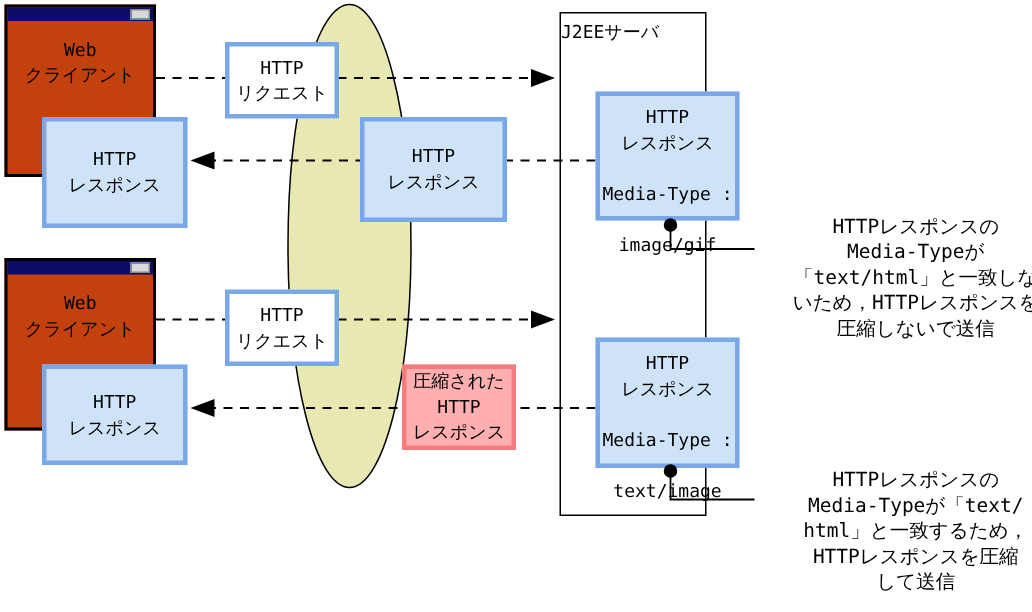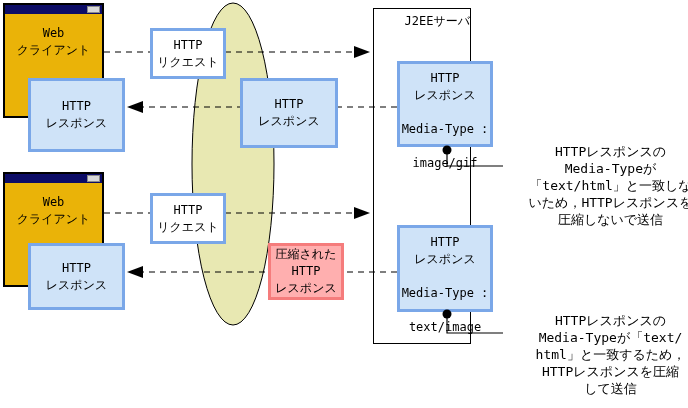--- a/index.html
+++ b/index.html
@@ -5,38 +5,38 @@
   html,body{margin:0;padding:0;background:#fff;}
   #stage{
     position:relative;width:688px;height:408px;background:#fff;overflow:hidden;
     font-family:"DejaVu Sans Mono","Liberation Mono",monospace;
     color:#000;
   }
   .layer{position:absolute;left:0;top:0;}
   .bg-layer{z-index:1;}
   .fg-layer{z-index:3;}
   
-  .window{position:absolute;width:101px;height:115px;background:#eab308;
+  .window{position:absolute;width:101px;height:115px;background:#c2410c;
           border:2px solid #000;box-sizing:border-box;z-index:2;}
   .titlebar{position:relative;height:9px;background:var(--titlebar,#0c0c66);}
   .titlebar-btn{position:absolute;right:2px;top:1px;width:13px;height:7px;
                 background:#d9d9d9;border:1px solid #8a8a8a;box-sizing:border-box;}
   .window-label{margin-top:11px;text-align:center;white-space:pre-line;
                 font-size:12px;line-height:17px;}
   
   .box{position:absolute;box-sizing:border-box;z-index:2;
        display:flex;align-items:center;justify-content:center;
        text-align:center;white-space:pre-line;font-size:12px;line-height:17px;}
   .box-blue{background:var(--blue_fill,#cfe3f8);border:3px solid var(--blue_border,#7aa7e8);}
   .box-white{background:#fff;border:3px solid var(--blue_border,#7aa7e8);}
   .box-pink{background:var(--pink_fill,#ffafaf);border:3px solid var(--pink_border,#f57c7c);}
   
   .server{position:absolute;left:373px;top:8px;width:98px;height:336px;
           background:#fff;border:1px solid #000;box-sizing:border-box;z-index:0;}
-  .server-title{padding-top:4px;text-align:right;font-size:12px;line-height:16px;}
+  .server-title{padding-top:4px;text-align:left;font-size:12px;line-height:16px;}
   .media-box{position:absolute;box-sizing:border-box;z-index:2;
              background:var(--blue_fill,#cfe3f8);border:3px solid var(--blue_border,#7aa7e8);
              display:flex;flex-direction:column;justify-content:space-between;
              padding:6px 0 7px 0;text-align:center;font-size:12px;line-height:17px;}
   .media-box .mt-block{white-space:pre-line;}
   
   .annotation{position:absolute;left:519px;width:183px;z-index:2;
               font-size:13px;line-height:17px;white-space:pre-line;text-align:center;}
   
   .dash{stroke:#000;stroke-width:1.2;stroke-dasharray:6 5;fill:none;}

